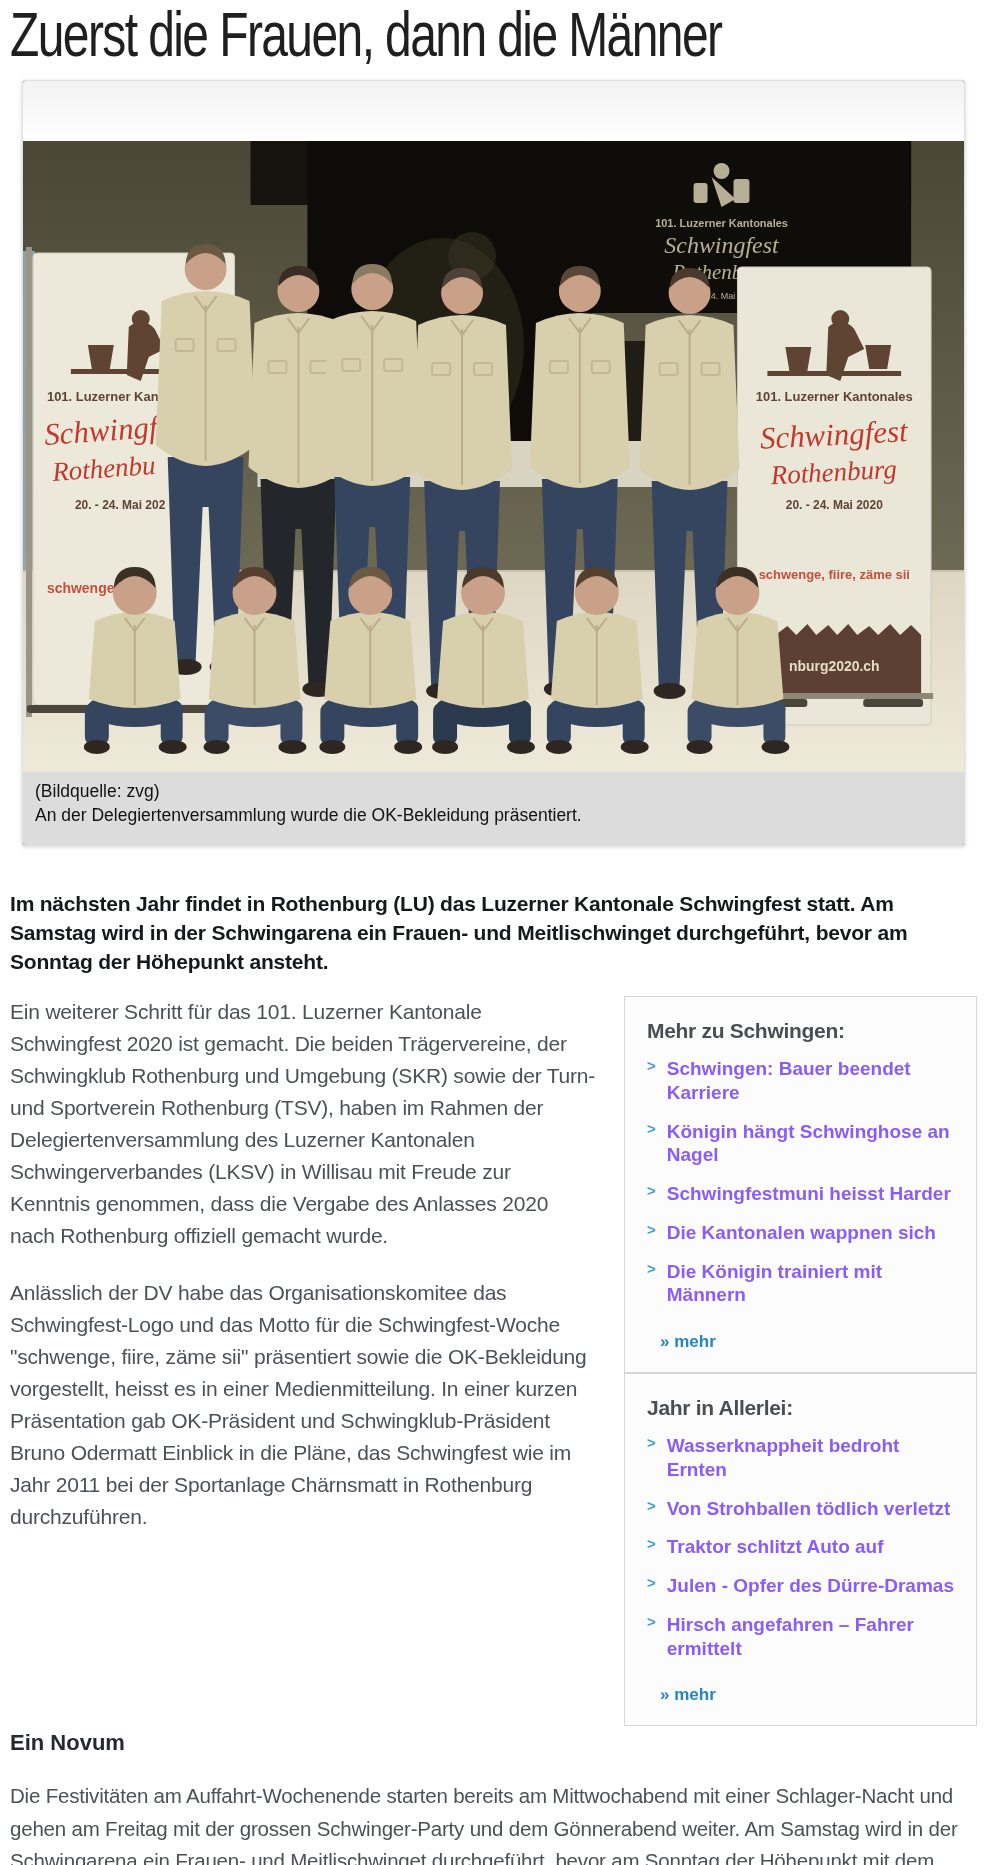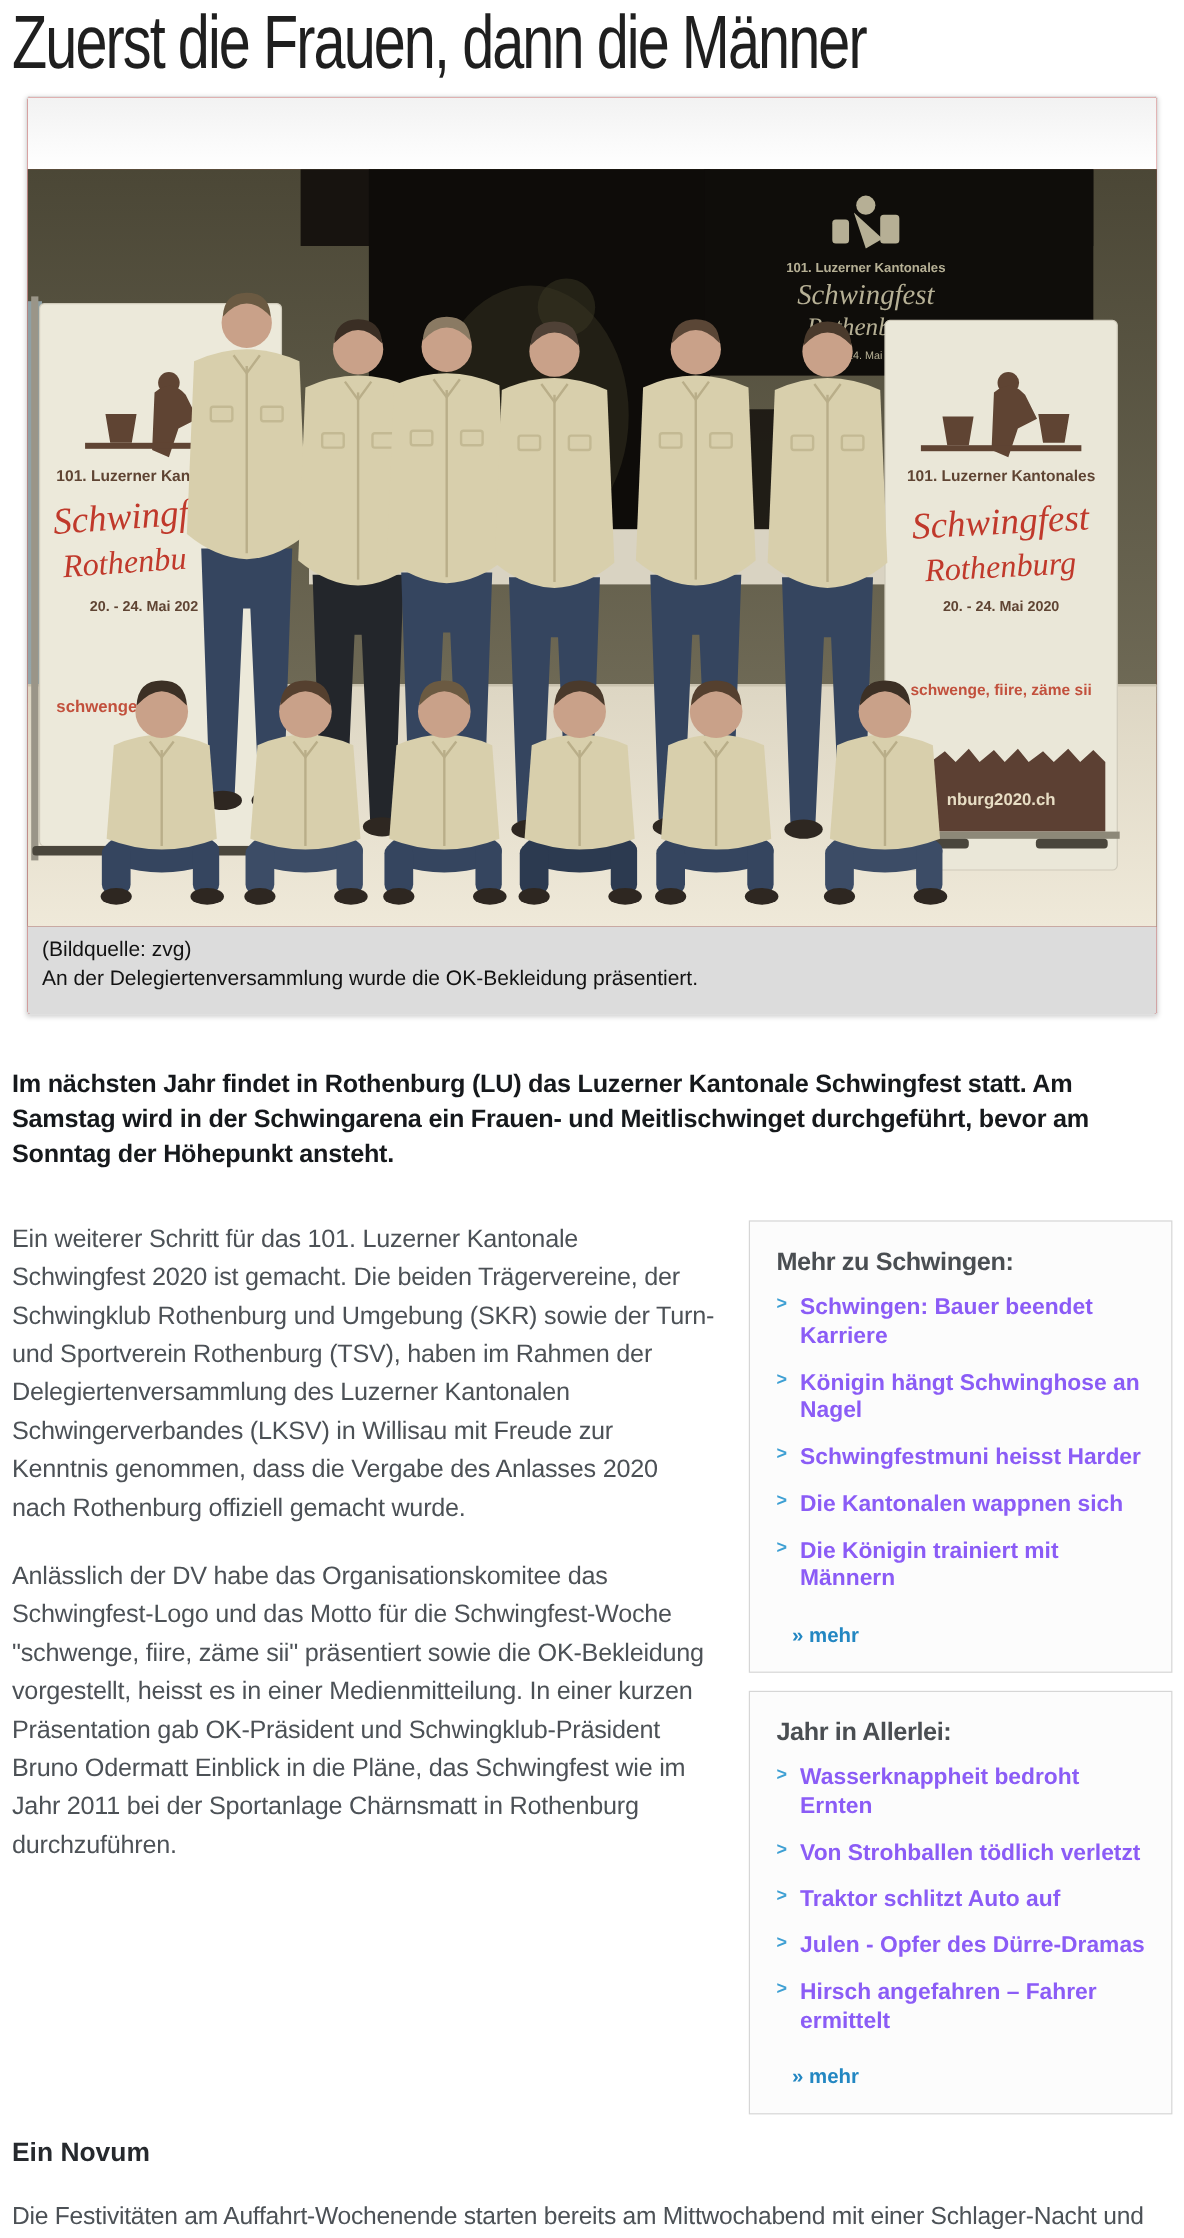--- a/index.html
+++ b/index.html
@@ -15,28 +15,28 @@
 
   
   .gallery-card{margin:0 12px;border:1px solid #e0e0e0;border-radius:3px;box-shadow:0 1px 4px rgba(0,0,0,.18);overflow:hidden;background:#b91c1c;}
   .gallery-top{height:60px;background:linear-gradient(#f2f2f2,#ffffff);}
   svg.photo{display:block;width:100%;height:631px;background:#5d5946;}
   .gallery-meta{background:#dcdcdc;padding:8px 12px 18px;}
   .pager{text-align:center;font-weight:bold;color:#6e6e6e;font-size:15px;margin:6px 0 20px;}
   .caption{font-size:17.5px;color:#121212;line-height:1.35;}
 
   
-  .lead{font-size:21px;font-weight:bold;color:#16191c;line-height:1.38;margin:44px 0 40px;letter-spacing:-0.2px;}
+  .lead{font-size:21px;font-weight:bold;color:#16191c;line-height:1.38;margin:44px 0 19px;letter-spacing:-0.2px;}
 
   
   .cols{display:flex;gap:28px;align-items:flex-start;}
   .body-col{flex:1 1 auto;max-width:592px;font-size:21px;color:#4c5156;line-height:1.52;letter-spacing:-0.2px;}
   .body-col p{margin:0 0 26px;}
   aside.related{width:353px;flex:0 0 353px;box-sizing:border-box;}
-  .related-box{border:1px solid #d6d6d6;background:#fcfcfc;padding:18px 22px 18px;margin-bottom:15px;box-sizing:border-box;}
+  .related-box{border:1px solid #d6d6d6;background:#fcfcfc;padding:18px 22px 18px;box-sizing:border-box;}
   .related-title{font-size:21px;font-weight:bold;color:#4a4e52;margin:4px 0 14px;letter-spacing:-0.3px;}
   .related-item{display:flex;gap:11px;margin-bottom:15px;cursor:pointer;}
   .chevron{color:#3d9fd3;font-weight:bold;font-size:15px;line-height:1.25;flex:0 0 auto;}
   .related-item-label{font-size:19px;font-weight:bold;color:#8b5cf6;line-height:1.25;}
   .more-link{color:#2387c2;font-weight:bold;font-size:17px;margin:10px 0 2px 13px;display:inline-block;text-decoration:none;cursor:pointer;}
 
   
   h2.subhead{font-size:22px;font-weight:bold;color:#26292d;margin:4px 0 24px;}
   .full p{font-size:20.5px;color:#4c5156;line-height:1.58;margin:0 0 28px;letter-spacing:-0.2px;max-width:967px;}
 </style>

